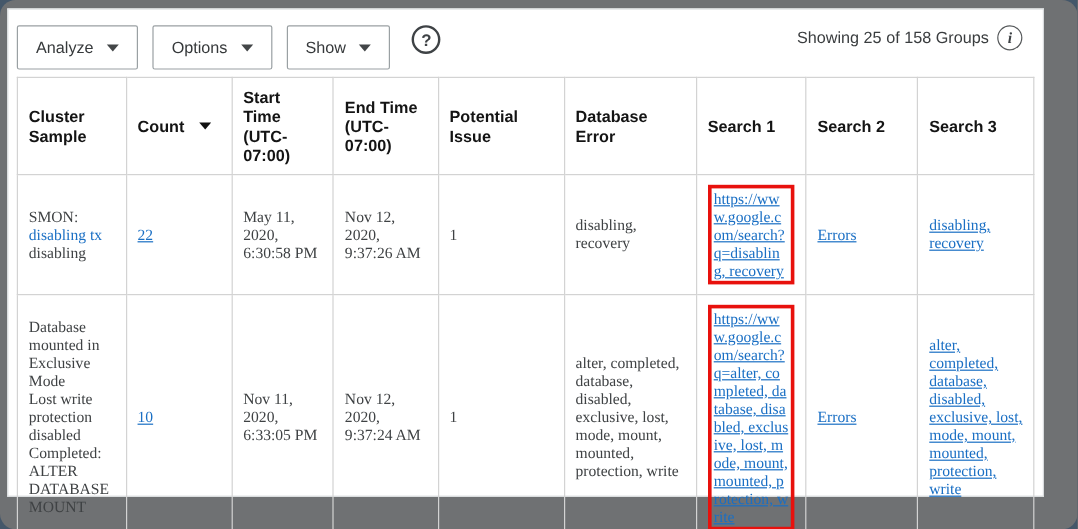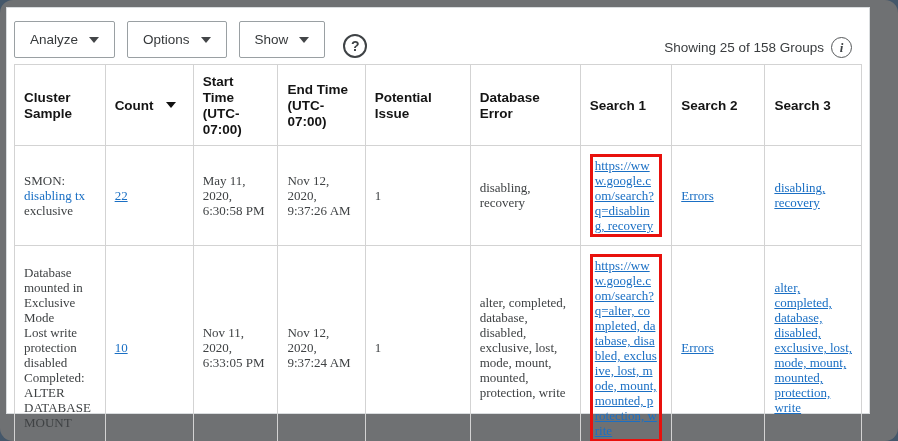--- a/index.html
+++ b/index.html
@@ -1,21 +1,21 @@
 <!DOCTYPE html>
 <html style="--link: #1a6fc4; --highlight-red: #e8110d; --frame-gray: #6f7173; --corner-slate: #44576a;"><head>
 <meta charset="utf-8">
 <style>
   html,body{margin:0;padding:0;background:#555;}
   body{font-family:"Liberation Sans",sans-serif;}
   .stage{position:relative;width:898px;height:441px;background:var(--corner-slate,#44576a);overflow:hidden;}
   .frame{position:absolute;inset:0;border-radius:13px;background:var(--frame-gray,#6f7173);}
   .panel{position:absolute;left:6px;top:7px;width:864px;height:407px;background:#ffffff;
          border:1px solid #d9dcde;box-sizing:border-box;padding:5px 7px 0 7px;}
-  .toolbar{display:flex;align-items:flex-end;padding:8px 2px 6px 0;}
+  .toolbar{display:flex;align-items:flex-start;padding:8px 2px 6px 0;}
   .tb-left{display:flex;align-items:center;}
   .tb-btn{display:inline-flex;align-items:center;gap:11px;background:#ffffff;border:1px solid #9aa0a3;
           border-radius:2px;padding:0 15px;height:37px;font-family:"Liberation Sans",sans-serif;
           font-size:13.5px;color:#36393b;margin-right:12px;cursor:pointer;}
   .caret{width:0;height:0;border-left:5px solid transparent;border-right:5px solid transparent;
          border-top:6px solid #434648;}
   .help-circle{width:24px;height:24px;border:2px solid #3e4245;border-radius:50%;box-sizing:border-box;
          display:flex;align-items:center;justify-content:center;font-size:14px;font-weight:bold;
          color:#3e4245;margin-left:6px;cursor:pointer;background:#fff;}
   .tb-right{margin-left:auto;display:flex;align-items:center;gap:7px;padding-right:8px;}
@@ -92,21 +92,21 @@
             <th><span class="collab">End Time (UTC-07:00)</span></th>
             <th><span class="collab">Potential Issue</span></th>
             <th><span class="collab">Database Error</span></th>
             <th><span class="collab">Search 1</span></th>
             <th><span class="collab">Search 2</span></th>
             <th><span class="collab">Search 3</span></th>
           </tr>
       </thead>
       <tbody>
           <tr class="data-row row-0">
-            <td class="pre"><span>SMON: </span><span class="kw">disabling tx</span><span> exclusive</span></td>
+            <td class="pre"><span>SMON: </span><span class="kw">disabling tx</span><span> disabling</span></td>
             <td><a class="lnk" href="#">22</a></td>
             <td>May 11, 2020, 6:30:58 PM</td>
             <td>Nov 12, 2020, 9:37:26 AM</td>
             <td>1</td>
             <td>disabling, recovery</td>
             <td><span class="red-box"><a class="lnk brk" href="#">https://www.google.com/search?q=disabling, recovery</a></span></td>
             <td><a class="lnk" href="#">Errors</a></td>
             <td><a class="lnk" href="#">disabling, recovery</a></td>
           </tr>
           <tr class="data-row row-1">

